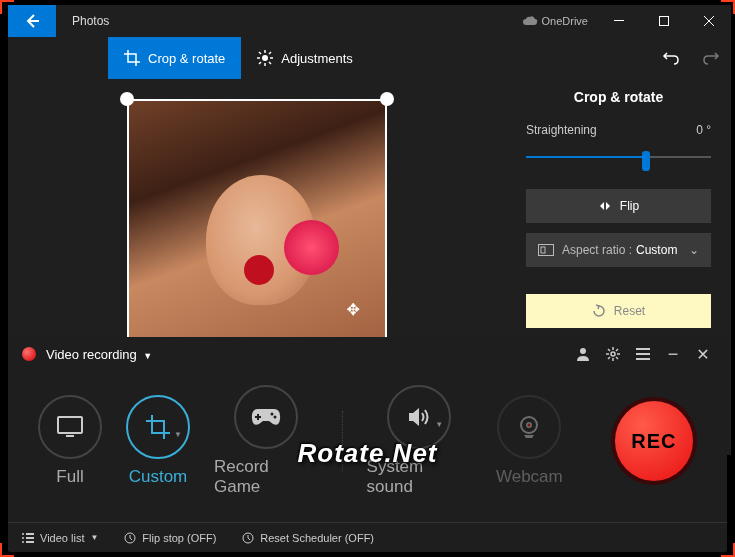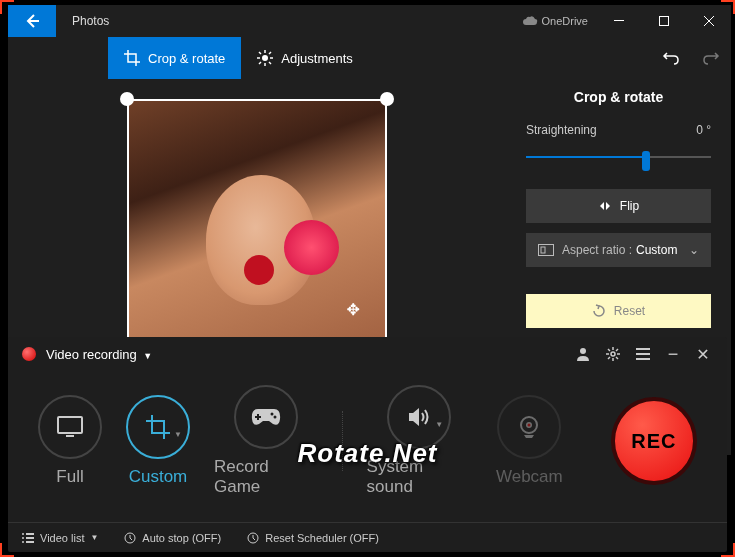--- a/index.html
+++ b/index.html
@@ -334,21 +334,21 @@
           <rect x="4" y="8" width="8" height="2" fill="#ccc"></rect>
         </svg>
       <span>Video list</span>
       <span class="footer-chev">▼</span>
     </div>
     <div class="footer-item">
       <svg width="12" height="12" viewBox="0 0 12 12">
           <circle cx="6" cy="6" r="5" stroke="#ccc" fill="none"></circle>
           <path d="M6 3 L6 6 L8 8" stroke="#ccc" fill="none"></path>
         </svg>
-      <span>Auto stop (OFF)</span>
+      <span>Flip stop (OFF)</span>
     </div>
     <div class="footer-item">
       <svg width="12" height="12" viewBox="0 0 12 12">
           <circle cx="6" cy="6" r="5" stroke="#ccc" fill="none"></circle>
           <path d="M6 3 L6 6 L8 8" stroke="#ccc" fill="none"></path>
         </svg>
       <span>Reset Scheduler (OFF)</span>
     </div>
   </div>
 </div>

